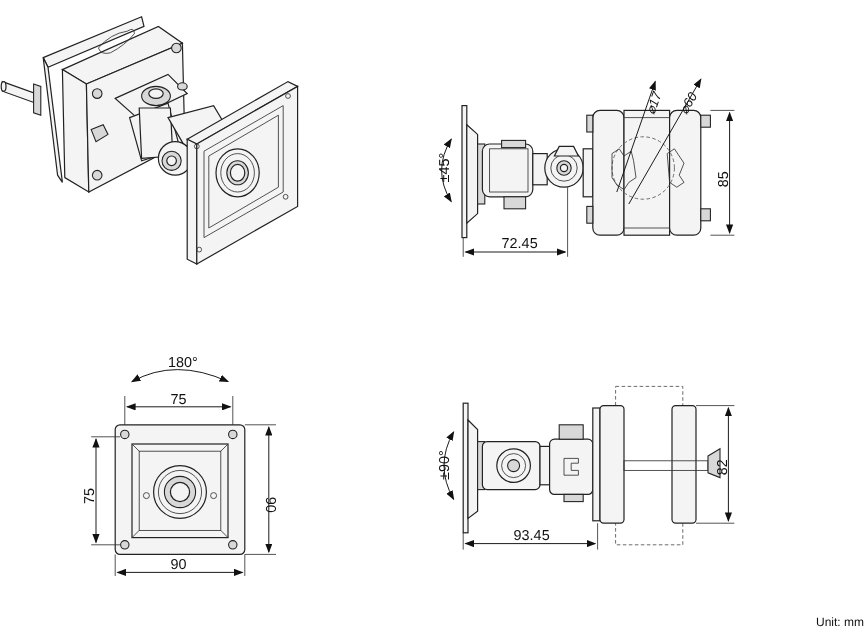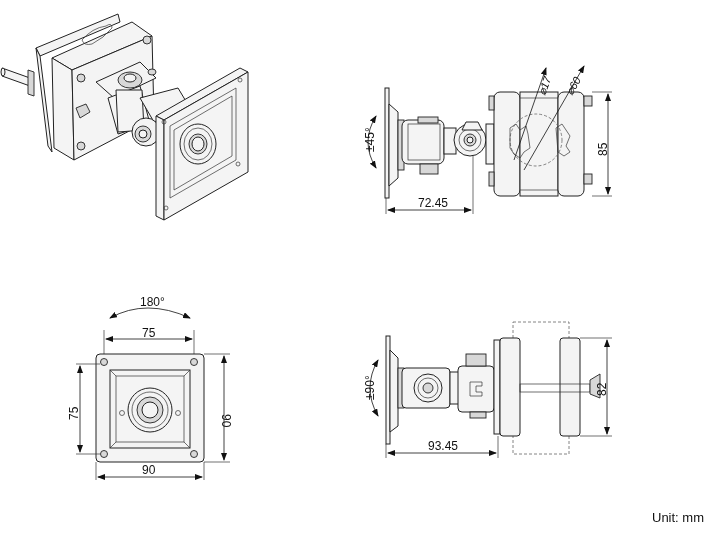--- a/index.html
+++ b/index.html
@@ -4,21 +4,21 @@
 <style>
   html, body { margin:0; padding:0; background:#ffffff; }
   body { width:720px; height:535px; position:relative; overflow:hidden; font-family:"Liberation Sans", sans-serif; }
   svg { position:absolute; left:0; top:0; }
   .lt { stroke:#333; stroke-width:0.7; fill:none; }
   .f { fill:#f4f4f4; stroke:#222; stroke-width:1; }
   .g { fill:#d8d8d8; stroke:#222; stroke-width:0.9; }
   .dim { stroke:#111; stroke-width:0.8; fill:none; }
   .dash { stroke:#666; stroke-width:0.8; fill:none; stroke-dasharray:3 2; }
   .txt { font-family:"Liberation Sans", sans-serif; font-size:12px; fill:#111; }
-  .unit { position:absolute; right:16px; bottom:10px; font-size:13px; color:#111; }
+  .unit { position:absolute; right:0; bottom:10px; font-size:10px; color:#111; }
 </style>
 </head>
 <body>
 
 <svg width="720" height="535" viewBox="0 0 720 535">
   <defs>
     <marker id="ar" markerWidth="8" markerHeight="6" refX="7" refY="3" orient="auto" markerUnits="userSpaceOnUse">
       <path d="M0,0 L8,3 L0,6 Z" fill="#111"></path>
     </marker>
     <marker id="al" markerWidth="8" markerHeight="6" refX="1" refY="3" orient="auto" markerUnits="userSpaceOnUse">

